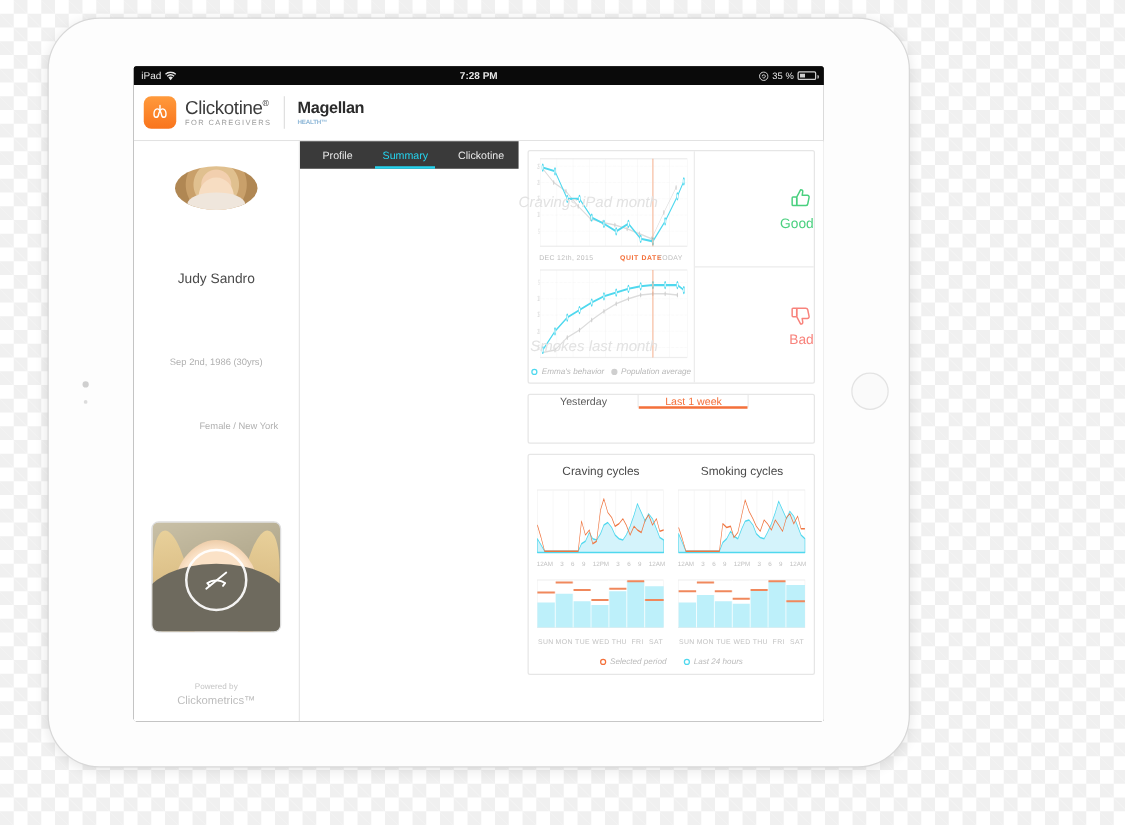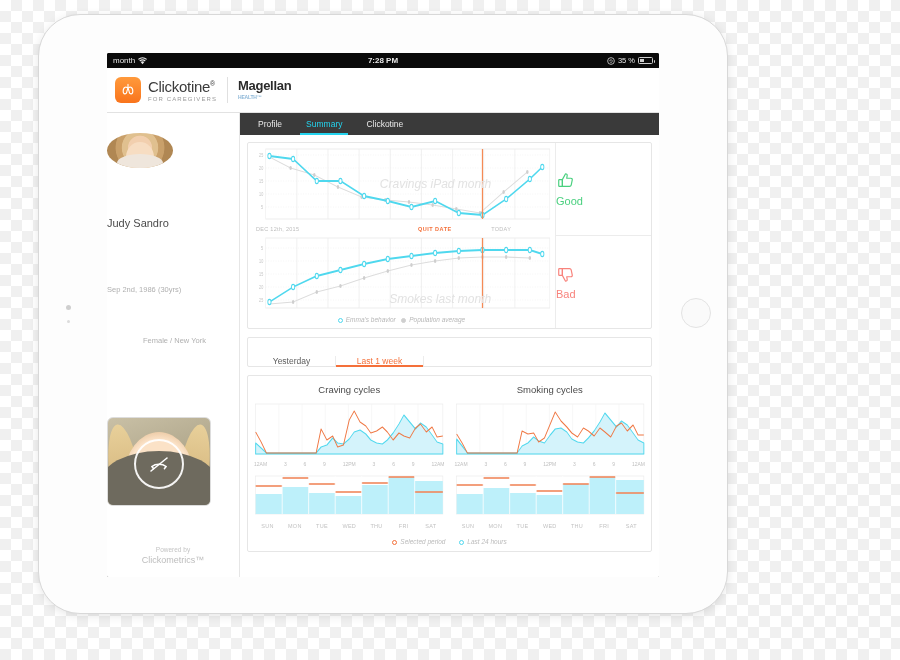--- a/index.html
+++ b/index.html
@@ -125,21 +125,21 @@
   }
   .user-meta { margin-left: 6px; line-height: 1.25; }
   .user-name { font-size: 9.5px; color: #3a3a3a; }
   .user-name .dot { color: #19bde8; font-size: 11px; }
   .user-mail { font-size: 6.5px; color: #b2b2b2; }
 
   
   #body { display: flex; height: 464px; }
   #sidebar {
     width: 133px; border-right: 1px solid #e6e6e6; background:#fff;
-    display:flex; flex-direction:column; padding-top:20px;gap:40px;
+    display:flex; flex-direction:column; align-items:center; padding-top:20px;gap:40px;
   }
   .avatar-lg {
     width: 66px; height: 66px; border-radius: 50%;
     background: radial-gradient(circle at 50% 42%, #f2cfae 0 30%, #e0c08f 32% 46%, #c9a06a 48% 62%, #b08753 64%);
     position: relative; overflow: hidden;
   }
   .avatar-lg:before{
     content:''; position:absolute; left:50%; top:26%; transform:translateX(-50%);
     width:28px; height:30px; border-radius:50% 50% 45% 45%; background:#f7ddc2;
   }
@@ -174,21 +174,21 @@
   .vc-btn {
     position:absolute; left:50%; bottom:16px; transform:translateX(-50%);
     width:50px; height:50px; border-radius:50%;
     border:2px solid rgba(255,255,255,0.92);
     display:flex; align-items:center; justify-content:center;
   }
   .powered { margin-top:auto; margin-bottom:12px; text-align:center; }
   .powered .p1 { font-size: 6.5px; color: #c4c4c4; }
   .powered .p2 { font-size: 9px; color: #bdbdbd; margin-top:2px; }
 
-  #content { flex: 1; display: flex; flex-direction: column; background:#fff; }
+  #content { flex: 1; display: flex; flex-direction: row; background:#fff; }
   #tabs {
     height: 22px; background: #3a3a3a; display: flex; align-items: stretch;
     padding-left: 6px; flex-shrink: 0;
   }
   .tab {
     color: #e9e9e9; font-size: 8.5px; padding: 0 12px;
     display: flex; align-items: center; position: relative; cursor: pointer;
   }
   .tab.active { color: #24d3ee; }
   .tab.active:after {
@@ -225,29 +225,29 @@
   }
   .legendrow b { font-weight: normal; }
   .lg-dot {
     display:inline-block; width:5px; height:5px; border-radius:50%;
     border:1.2px solid #4fd8ee; margin-right:3px; vertical-align:middle;
   }
   .lg-dot.grey { border-color:#cfcfcf; background:#cfcfcf; }
 
   #verdicts { width: 96px; border-left: 1px solid #ececec; display:flex; flex-direction:column; }
   .verdict {
-    flex:1; display:flex; flex-direction:column; align-items:flex-start; justify-content:center;
+    flex:1; display:flex; flex-direction:column; align-items:flex-end; justify-content:center;
   }
   .verdict + .verdict { border-top: 1px solid #ececec; }
   .verdict .vlabel { font-size: 11px; margin-top: 4px; }
   .good .vlabel { color: #4ad07f; }
   .bad .vlabel { color: #f8837c; }
 
   
-  #periods { display:flex; height: 30px; align-items: flex-end; }
+  #periods { display:flex; height: 40px; align-items: flex-start; }
   .ptab {
     flex: 0 0 88px; display:flex; align-items:center; justify-content:center;
     font-size: 8.5px; color:#5c5c5c; border-right:1px solid #ececec; position:relative;
     cursor:pointer;
   }
   .ptab.active { color:#f4703a; }
   .ptab.active:after{
     content:''; position:absolute; left:0; right:0; bottom:-1px; height:2px; background:#f4703a;
   }
   .pcustom {
@@ -283,21 +283,21 @@
 
 <div id="ipad">
   <div class="cam-dot"></div>
   <div class="cam-dot2"></div>
   <div class="home-btn"></div>
 
   <div id="ipad-inner">
 
     <div id="statusbar">
       <div class="left">
-        <span>month</span>
+        <span>iPad</span>
         <svg width="9" height="8" viewBox="0 0 12 10">
           <path d="M6 9.2 3.6 6.3a3.9 3.9 0 0 1 4.8 0z" fill="#e8e8e8"></path>
           <path d="M1.8 4.4a6.6 6.6 0 0 1 8.4 0l-1 1.2a5.1 5.1 0 0 0-6.4 0z" fill="#e8e8e8"></path>
           <path d="M0 2.2a9.2 9.2 0 0 1 12 0l-1 1.2a7.7 7.7 0 0 0-10 0z" fill="#e8e8e8"></path>
         </svg>
       </div>
       <div class="time">7:28 PM</div>
       <div class="right">
         <svg width="8" height="8" viewBox="0 0 10 10">
           <circle cx="5" cy="5" r="4.2" fill="none" stroke="#d8d8d8" stroke-width="1"></circle>

